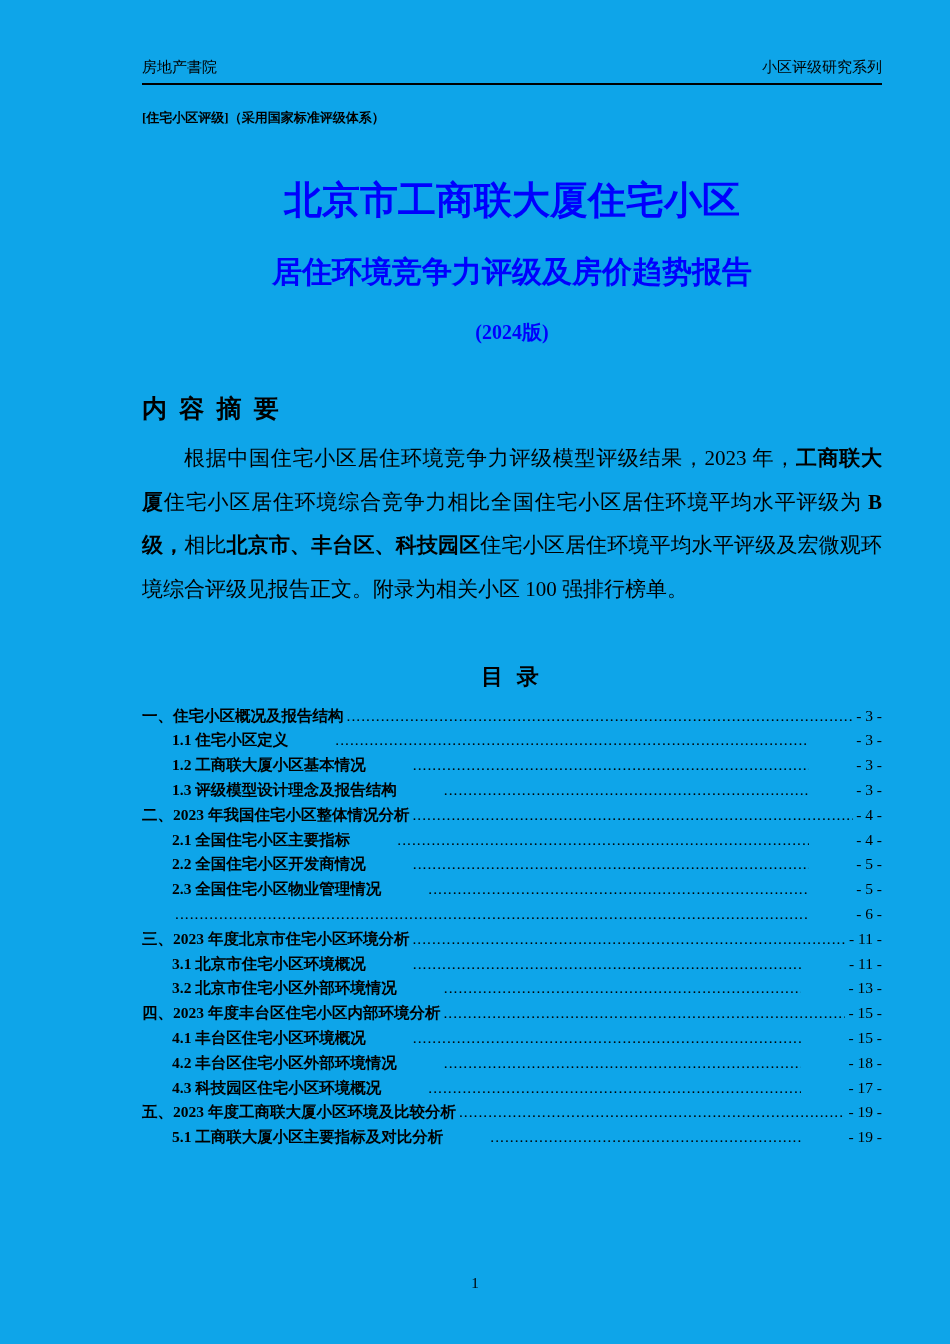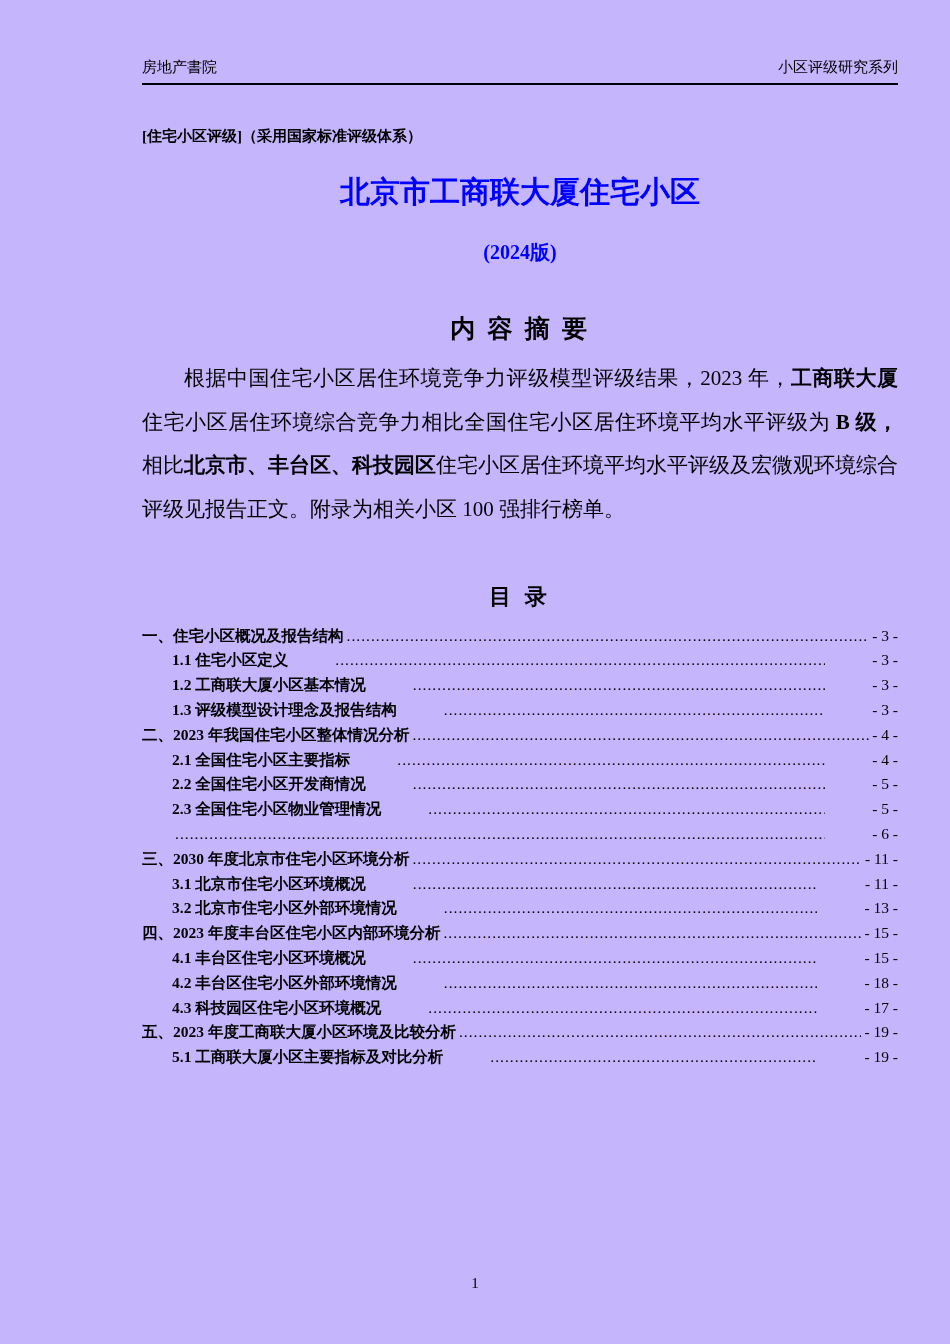--- a/index.html
+++ b/index.html
@@ -1,51 +1,50 @@
 <!DOCTYPE html>
 <html><head>
 <meta charset="utf-8">
 <style>
   * { margin: 0; padding: 0; box-sizing: border-box; }
   html, body { background: #e8e8e8; }
   .page {
     width: 950px;
     height: 1344px;
     margin: 0 auto;
-    background: #c4b5fd;
+    background: #0ea5e9;
     position: relative;
     color: #000000;
     font-family: "Liberation Serif", "DejaVu Serif", serif;
-    padding: 58px 52px 0 142px;
+    padding: 58px 68px 0 142px;
     overflow: hidden;
   }
   .doc-header {
     display: flex;
     justify-content: space-between;
     align-items: flex-end;
     font-size: 15px;
     padding-bottom: 6px;
     border-bottom: 2px solid #000000;
   }
   .bracket-line {
-    margin-top: 42px;
-    font-weight: bold;
-    font-size: 15px;
+    margin-top: 24px;
+    font-weight: bold;
+    font-size: 13px;
   }
   .title-block {
     text-align: center;
     color: #0000FF;
     font-weight: bold;
   }
-  .title-l1 { margin-top: 26px; font-size: 30px; font-family: Liberation Serif, serif; }
+  .title-l1 { margin-top: 48px; font-size: 38px; font-family: Liberation Serif, serif; }
   .title-l2 { margin-top: 26px; font-size: 30px; }
   .title-l3 { margin-top: 26px; font-size: 20px; }
   .abstract-heading {
     margin-top: 46px;
-    text-align: center;
     font-size: 25px;
     font-weight: bold;
     letter-spacing: 3px;
   }
   .abstract-text {
     margin-top: 12px;
     font-size: 21px;
     line-height: 2.08;
     text-align: justify;
     text-indent: 2em;
@@ -94,20 +93,21 @@
 
   <div class="doc-header">
     <span>房地产書院</span>
     <span>小区评级研究系列</span>
   </div>
 
   <div class="bracket-line">[住宅小区评级]（采用国家标准评级体系）</div>
 
   <div class="title-block">
     <div class="title-l1">北京市工商联大厦住宅小区</div>
+    <div class="title-l2">居住环境竞争力评级及房价趋势报告</div>
     <div class="title-l3">(2024版)</div>
   </div>
 
   <div class="abstract-heading">内 容 摘 要</div>
 
   <p class="abstract-text"><span>根据中国住宅小区居住环境竞争力评级模型评级结果，2023 年，</span><span class="b">工商联大厦</span><span>住宅小区居住环境综合竞争力相比全国住宅小区居住环境平均水平评级为 </span><span class="b">B 级，</span><span>相比</span><span class="b">北京市、丰台区、科技园区</span><span>住宅小区居住环境平均水平评级及宏微观环境综合评级见报告正文。附录为相关小区 100 强排行榜单。</span></p>
 
   <div class="toc-heading">目 录</div>
 
   <div class="toc">
@@ -150,21 +150,21 @@
     <div class="toc-row sub">
       <span class="toc-label">2.3 全国住宅小区物业管理情况</span>
       <span class="leader"></span>
       <span class="toc-page">- 5 -</span>
     </div>
     <div class="toc-row sub">
       <span class="leader"></span>
       <span class="toc-page">- 6 -</span>
     </div>
     <div class="toc-row">
-      <span class="toc-label">三、2030 年度北京市住宅小区环境分析</span>
+      <span class="toc-label">三、2023 年度北京市住宅小区环境分析</span>
       <span class="leader"></span>
       <span class="toc-page">- 11 -</span>
     </div>
     <div class="toc-row sub">
       <span class="toc-label">3.1 北京市住宅小区环境概况</span>
       <span class="leader"></span>
       <span class="toc-page">- 11 -</span>
     </div>
     <div class="toc-row sub">
       <span class="toc-label">3.2 北京市住宅小区外部环境情况</span>

